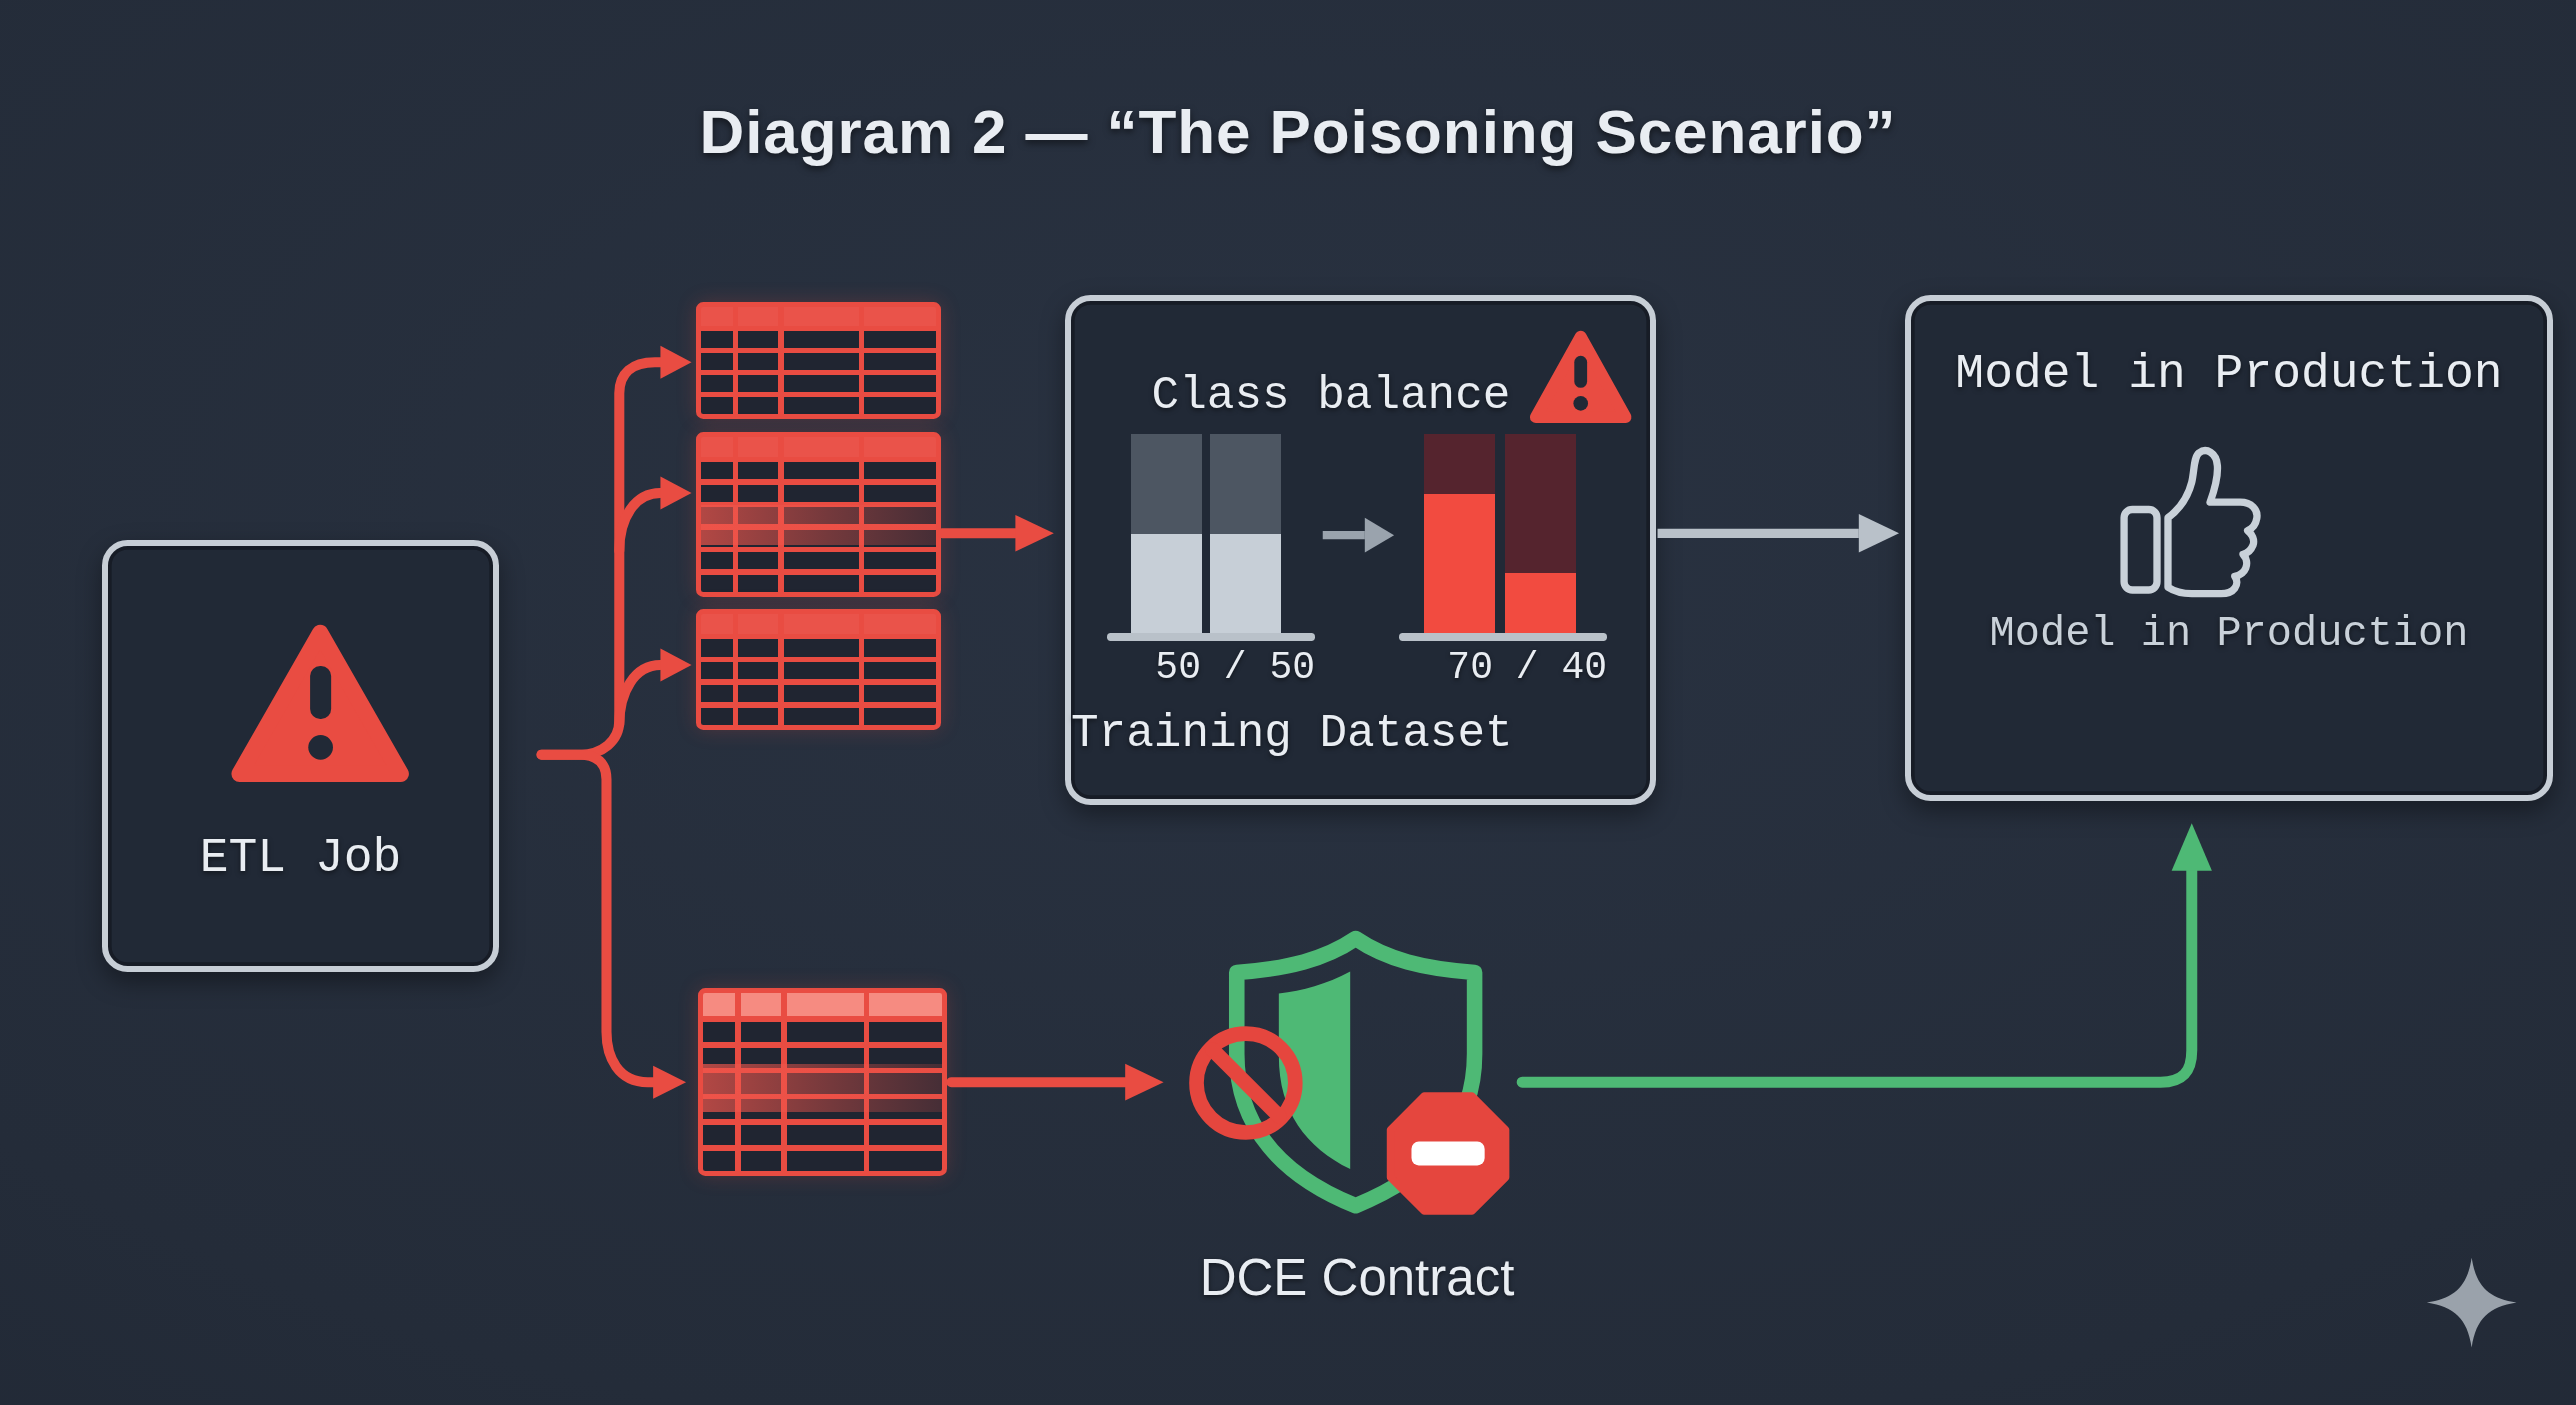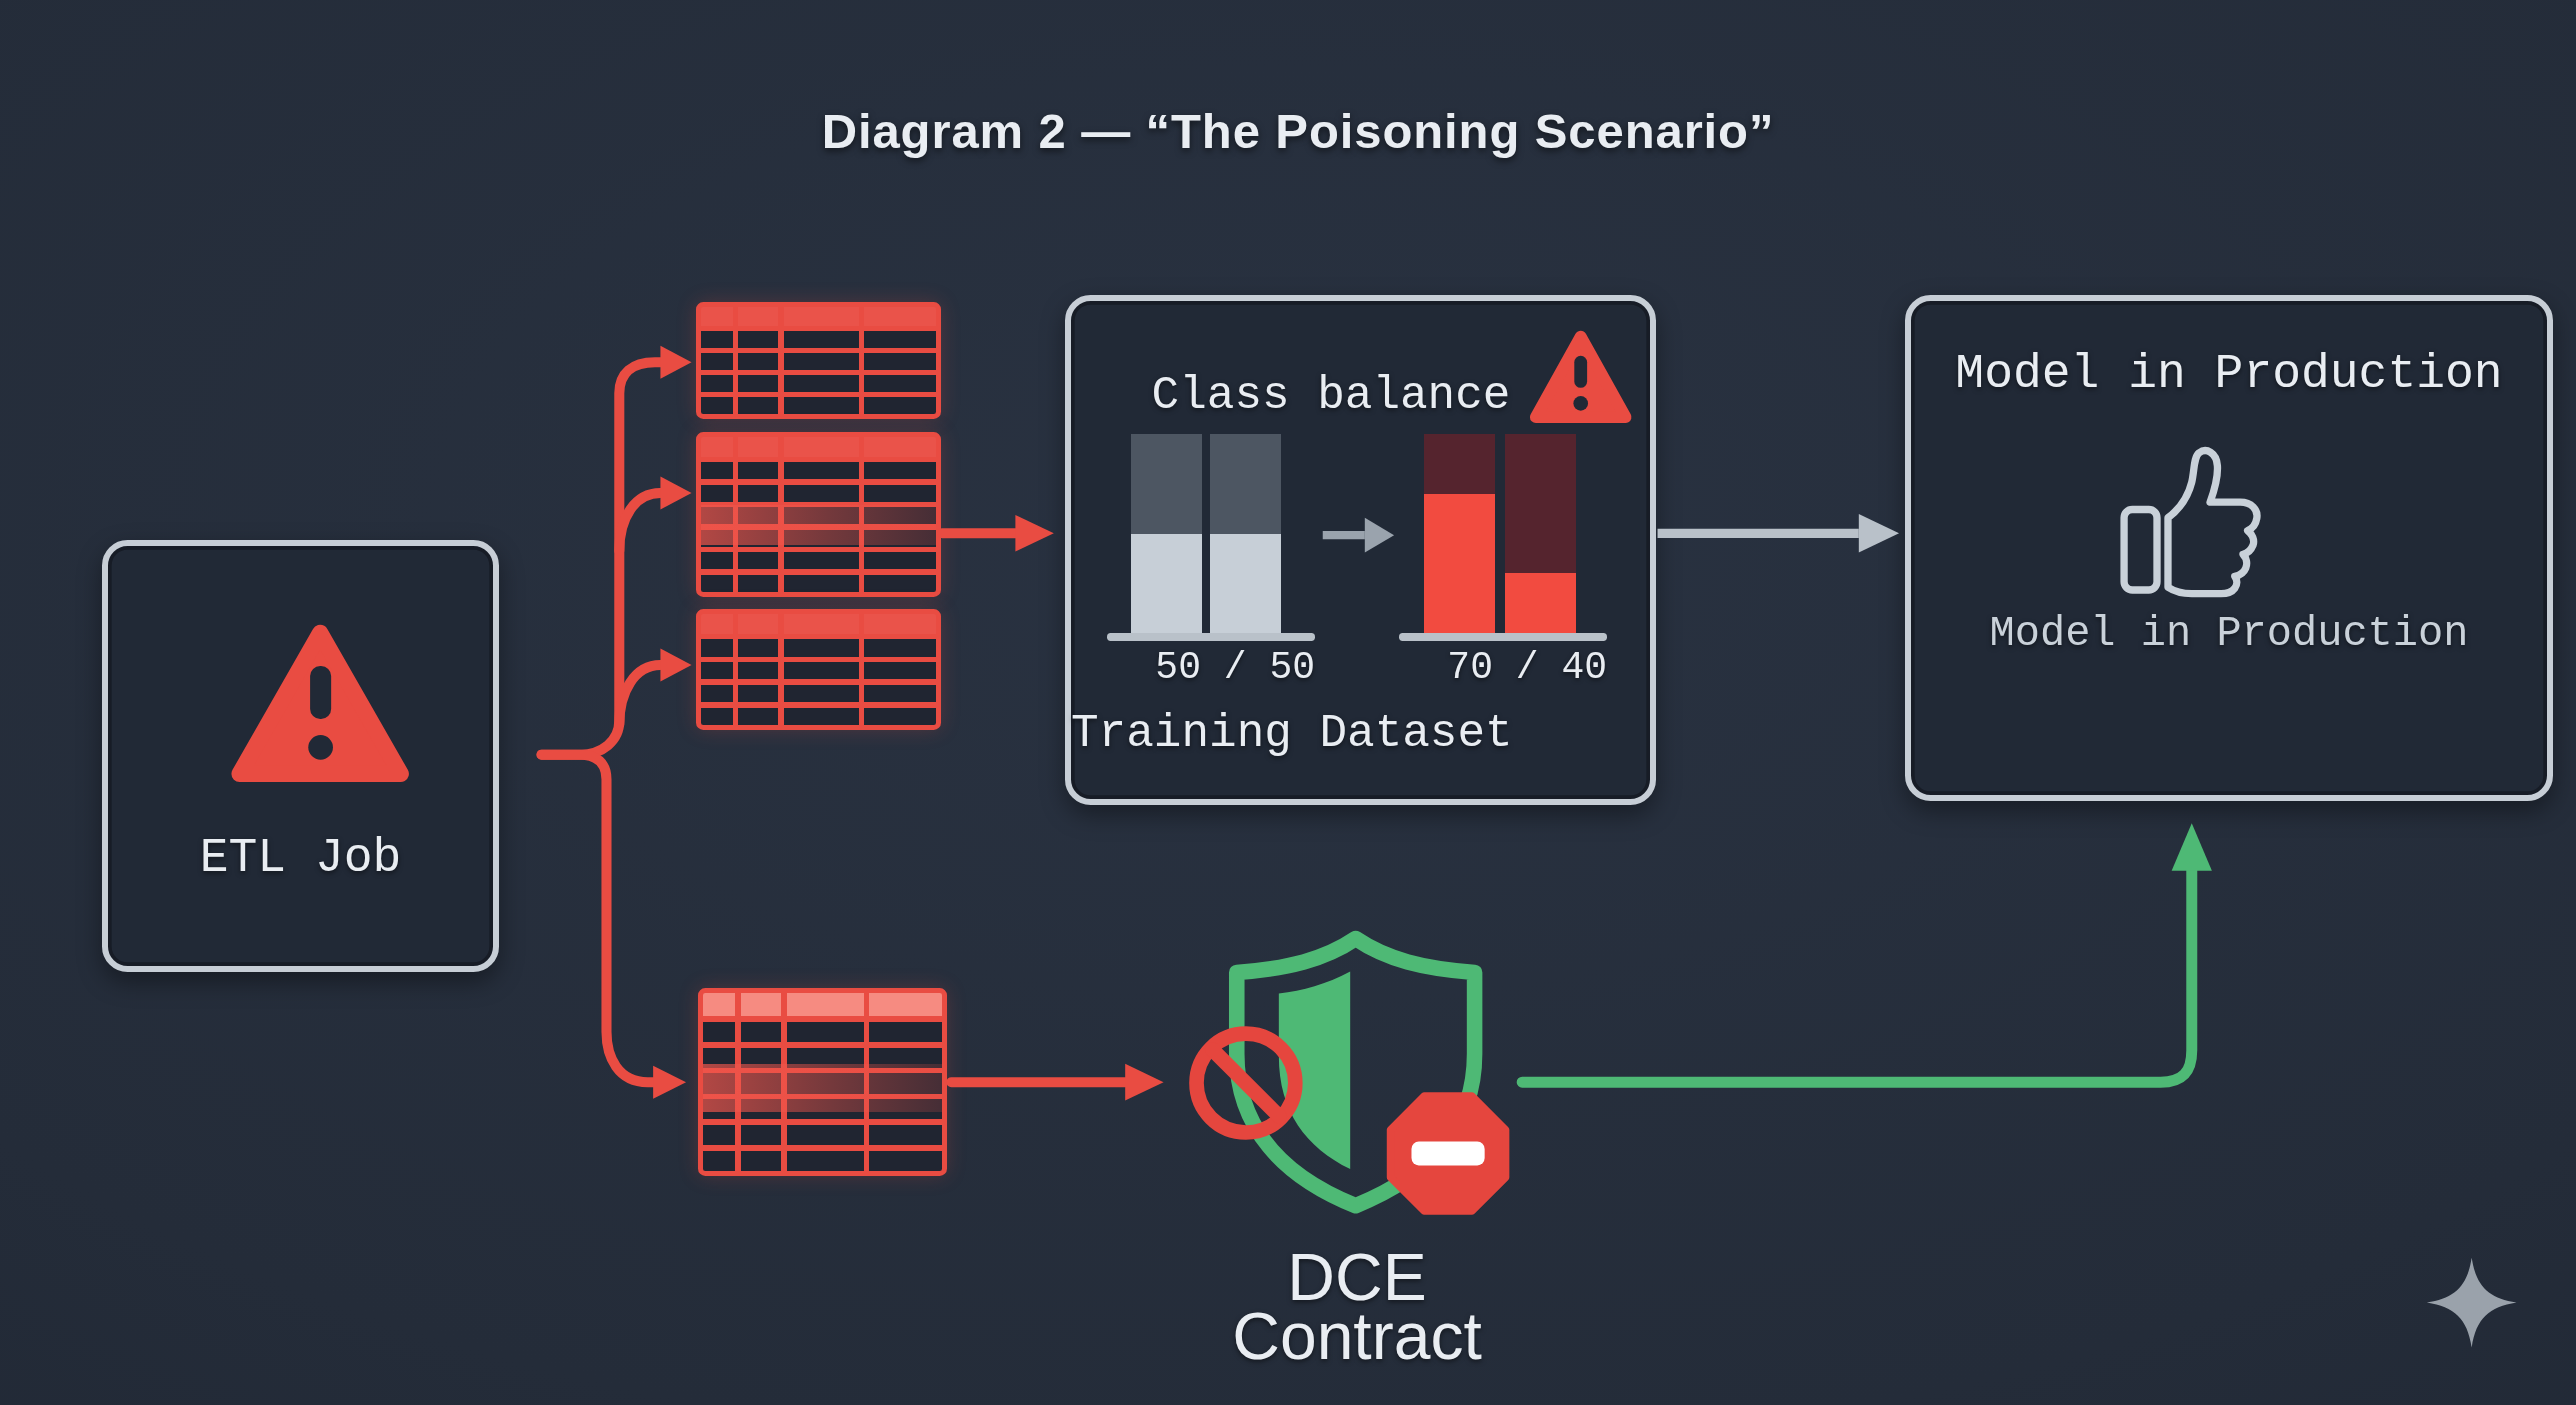--- a/index.html
+++ b/index.html
@@ -5,21 +5,21 @@
   html,body{margin:0;padding:0;background:#10151d;}
   .stage{
     position:relative;width:2576px;height:1405px;overflow:hidden;
     background:radial-gradient(120% 120% at 50% 38%, #293241 0%, #242c39 55%, #1d2430 100%);
     font-family:"Liberation Sans","DejaVu Sans",sans-serif;
     color:var(--text);
   }
   .overlay{position:absolute;inset:0;pointer-events:none;}
   .page-title{
     position:absolute;left:0;right:0;top:84px;text-align:center;
-    font-size:49px;line-height:95px;font-weight:700;color:var(--text);
+    font-size:62px;line-height:95px;font-weight:700;color:var(--text);
     text-shadow:0 2.7px 7.3px rgba(0,0,0,.55);letter-spacing:0.9px;margin-left:20px;
   }
   .node{
     position:absolute;box-sizing:border-box;
     border:6.4px solid var(--panel-border);border-radius:25.6px;
     background:var(--panel);
     box-shadow:0 9.1px 24px rgba(0,0,0,.38), inset 0 0 0 3.7px rgba(10,14,20,.45);
     font-family:Liberation Mono, monospace;
   }
   .etl-box{left:102px;top:540px;width:397px;height:432px;}
@@ -40,21 +40,21 @@
     background:var(--gray-arrow);}
   .ratio-label{position:absolute;top:345px;width:208px;text-align:right;
     font-size:38px;color:var(--text);text-shadow:0 1.8px 4.6px rgba(0,0,0,.5);}
   .tb-caption{position:absolute;left:0;right:0;top:407px;text-align:left;
     font-size:46px;color:var(--text);text-shadow:0 1.8px 5.5px rgba(0,0,0,.5);}
   .mb-title{position:absolute;left:0;right:0;top:46px;text-align:center;
     font-size:48px;line-height:55px;color:var(--text);text-shadow:0 1.8px 5.5px rgba(0,0,0,.5);}
   .mb-caption{position:absolute;left:0;right:0;top:307px;text-align:center;
     font-size:42px;line-height:53px;color:var(--muted);text-shadow:0 1.8px 5.5px rgba(0,0,0,.5);}
   .dce-label{position:absolute;left:1174px;top:1248px;width:366px;text-align:center;
-    font-size:66px;line-height:59px;color:var(--text);text-shadow:0 1.8px 5.5px rgba(0,0,0,.5);}
+    font-size:51px;line-height:59px;color:var(--text);text-shadow:0 1.8px 5.5px rgba(0,0,0,.5);}
   .dtable{
     position:absolute;box-sizing:border-box;display:grid;gap:5.5px;
     background:var(--red);border:5.5px solid var(--red);border-radius:7.3px;
     overflow:hidden;box-shadow:0 0 20px rgba(233,76,66,.22);
   }
   .dtable .cell{background:#202531;}
   .dtable .cell.head{background:rgba(236,92,84,.48);}
   .dtable .cell.head.light{background:rgba(247,148,138,.88);}
   .dtable .hl{position:absolute;left:0;right:0;pointer-events:none;
     background:linear-gradient(90deg, rgba(240,86,76,.70) 0%, rgba(240,86,76,.40) 55%, rgba(240,86,76,.18) 100%);}

